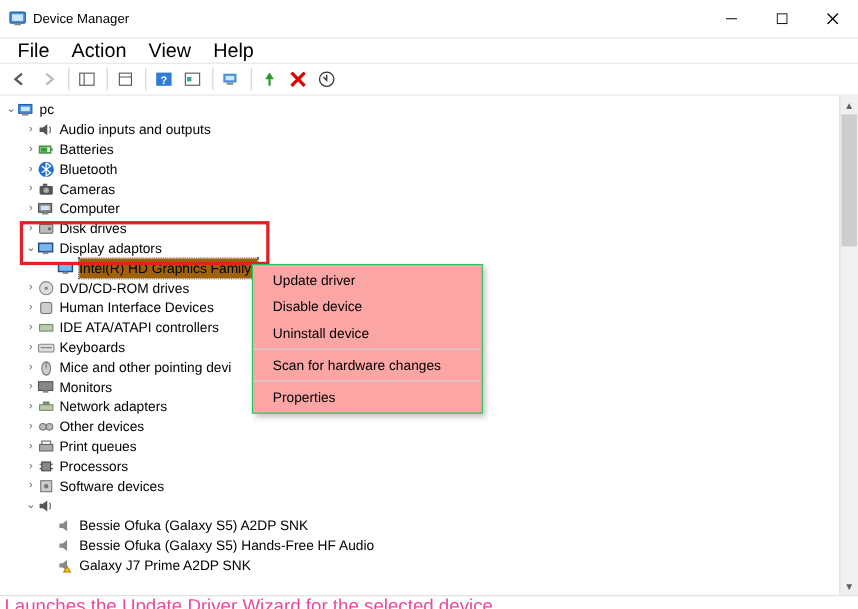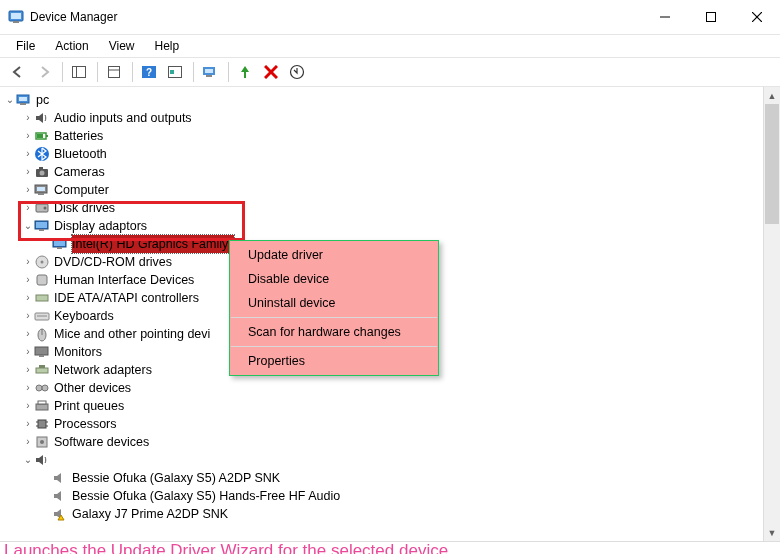--- a/index.html
+++ b/index.html
@@ -4,40 +4,40 @@
 <style>
 * { margin: 0; padding: 0; box-sizing: border-box; font-family: "Segoe UI", Tahoma, sans-serif; }
 body { background: #fff; width: 780px; height: 554px; overflow: hidden; position: relative; }
 
 .titlebar { height: 35px; display: flex; align-items: center; padding: 0 0 0 8px; border-bottom: 1px solid #e5e5e5; }
 .titlebar .app-icon { width: 16px; height: 16px; margin-right: 6px; }
 .titlebar .title { font-size: 12px; flex: 1; }
 .titlebar .winbtns { display: flex; }
 .titlebar .winbtn { width: 46px; height: 30px; display: flex; align-items: center; justify-content: center; font-size: 14px; cursor: default; }
 
-.menubar { height: 22px; display: flex; padding-left: 6px; align-items: center; font-size: 12px; }
+.menubar { height: 22px; display: flex; padding-left: 6px; align-items: center; font-size: 18px; }
 .menubar .menu-item { padding: 2px 10px; cursor: default; }
 
 .toolbar { height: 30px; display: flex; align-items: center; padding: 0 6px; border-top: 1px solid #e5e5e5; border-bottom: 1px solid #e5e5e5; gap:0; }
 .toolbar .tool { width: 24px; height: 24px; display:flex; align-items:center; justify-content:center; margin-right:2px; cursor:default; }
 .toolbar .sep { width:1px; height:20px; background:#d0d0d0; margin:0 4px; }
 
 .content { position: relative; height: calc(554px - 30px - 22px - 30px - 18px); overflow: hidden; }
 .tree { font-size: 12.5px; padding: 4px 0 0 0; line-height: 18px; overflow-y:auto; height:100%; }
 .scrollbar { position: absolute; right:0; top:0; width:17px; height:100%; background:#f0f0f0; border-left:1px solid #ddd; }
 .scrollbar .thumb { position:absolute; left:1px; right:1px; top:0; height:120px; background:#cdcdcd; }
 .scrollbar .arrow { position:absolute; left:0; right:0; height:17px; display:flex; align-items:center; justify-content:center; font-size:9px; color:#606060; }
 .scrollbar .arrow.up { top:0; }
 .scrollbar .arrow.down { bottom:0; }
 
 .row { display:flex; align-items:center; height:18px; white-space:nowrap; }
 .expander { width:12px; text-align:center; font-size:10px; color:#666; cursor:default; display:inline-block; }
 .icon { width:16px; height:16px; margin-right:4px; display:inline-flex; align-items:center; justify-content:center; flex-shrink:0; }
 .label { padding-right:6px; }
-.row.selected .label { background:#b91c1c; outline:1px dotted #666; }
+.row.selected .label { background:#a16207; outline:1px dotted #666; }
 
 .highlight-box { border:3px solid #e12028; position:absolute; pointer-events:none; }
 
 .context-menu { position:absolute; background:#fca5a5; border:1px solid #22c55e; box-shadow:3px 3px 5px rgba(0,0,0,0.25); font-size:12.5px; min-width:210px; padding:2px 0; }
 .context-menu .mitem { padding:5px 18px; cursor:default; }
 .context-menu .msep { height:1px; background:#d8d8d8; margin:2px 1px; }
 .context-menu .bold { font-weight:normal; }
 
 .statusbar { height:18px; border-top:1px solid #ddd; font-size:17px; padding-left:4px; display:flex; align-items:center; color:#ec4899; }
 

